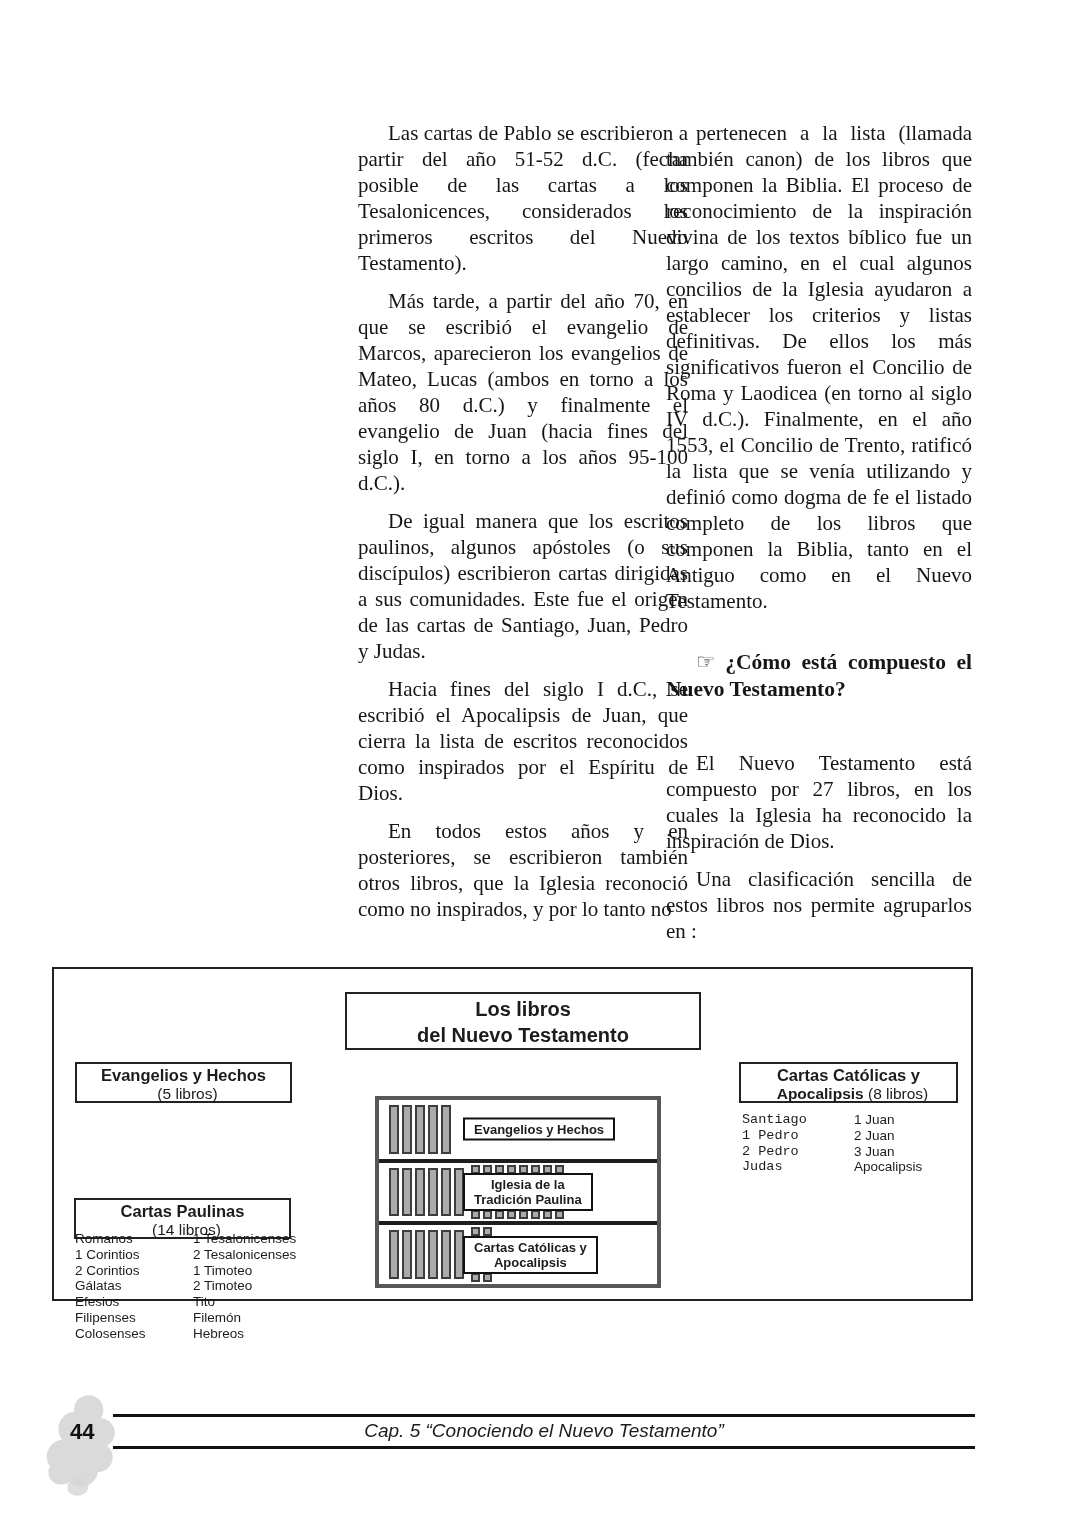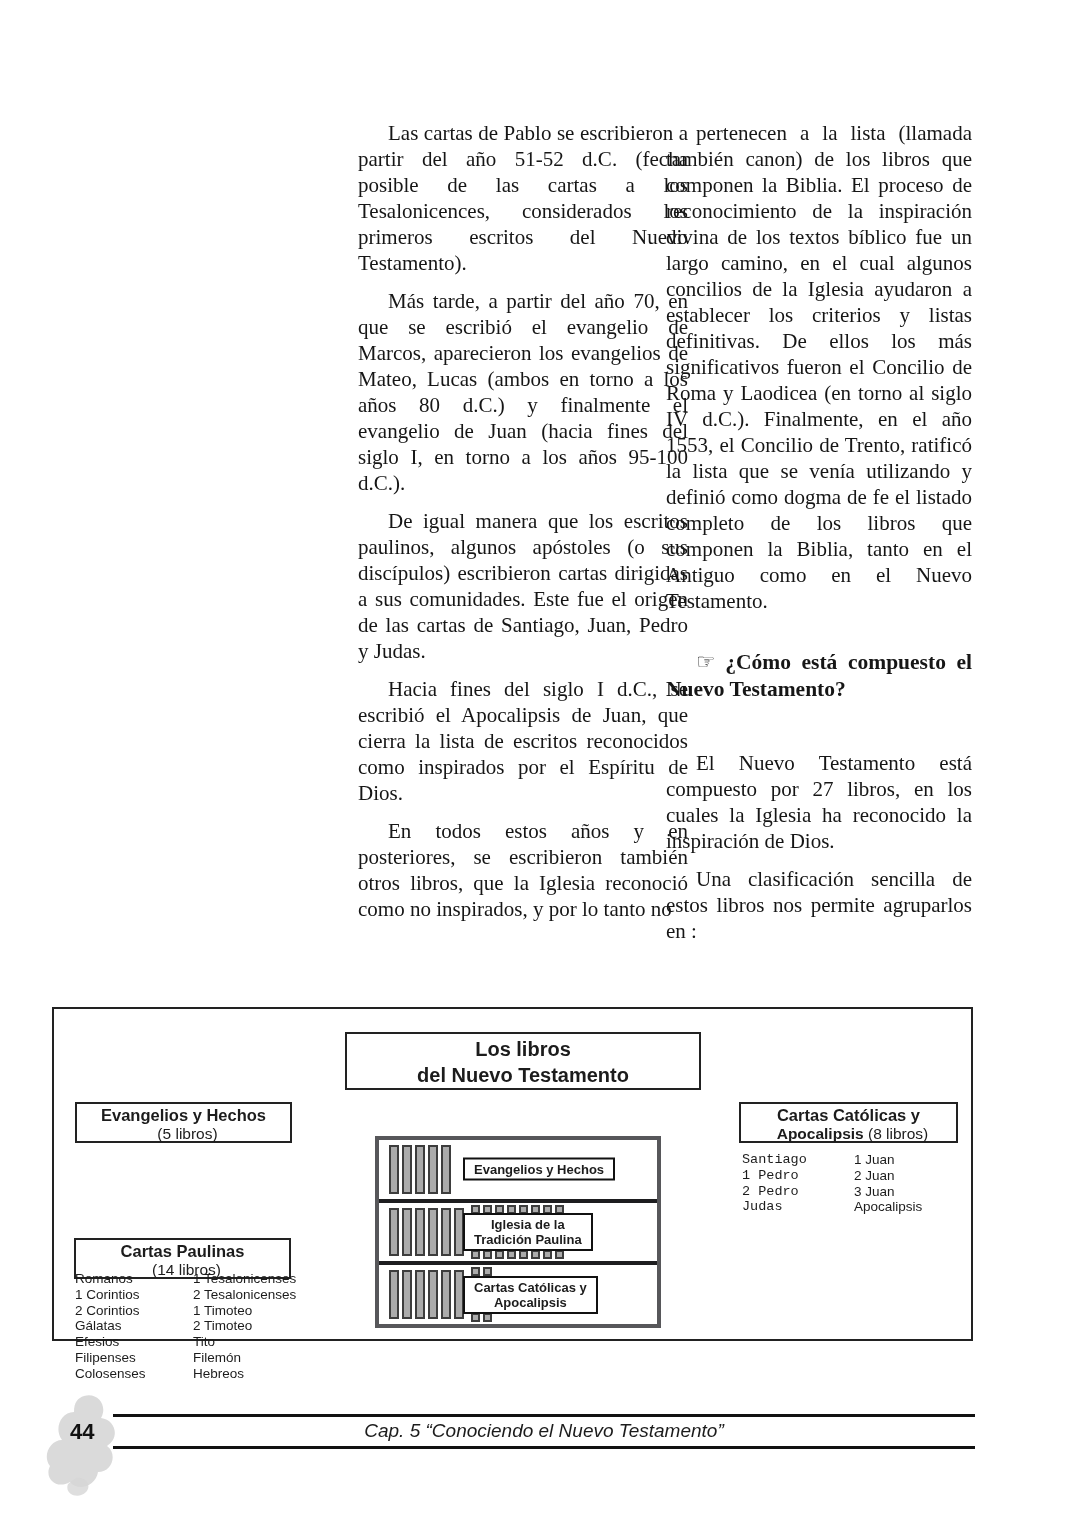--- a/index.html
+++ b/index.html
@@ -13,21 +13,21 @@
   .col p{font-size:21px;line-height:26px;text-align:justify;text-indent:30px;
          margin:0 0 12px 0;hyphens:auto;-webkit-hyphens:auto;}
   .q-heading{font-weight:bold;font-size:21.5px;line-height:27px;text-align:justify;
              text-indent:30px;margin:34px 0 0 0;}
   .q-heading .manicule{font-weight:normal;margin-right:10px;font-family:"DejaVu Sans",sans-serif;}
   .p-after-heading{margin-top:47px !important;}
 
   
   .diagram{position:absolute;left:52px;top:967px;width:921px;height:334px;
            border:2px solid #222;background:#fff;
-           font-family:"Liberation Sans","DejaVu Sans",sans-serif;color:#1c1c1c;box-sizing:border-box;margin-top:40px;}
+           font-family:"Liberation Sans","DejaVu Sans",sans-serif;color:#1c1c1c;box-sizing:border-box;}
   .d-title{position:absolute;left:291px;top:23px;width:356px;height:58px;border:2px solid #222;
            box-sizing:border-box;text-align:center;font-weight:bold;font-size:20px;line-height:26px;
            padding-top:2px;}
   .group-box{position:absolute;border:2px solid #222;box-sizing:border-box;text-align:center;
              padding-top:2px;}
   .group-box .g-title{font-weight:bold;font-size:16.5px;line-height:19px;}
   .group-box .g-sub{font-size:15.5px;line-height:18px;padding-left:8px;}
   .box-evangelios{left:21px;top:93px;width:217px;height:41px;}
   .box-paulinas{left:20px;top:229px;width:217px;height:41px;}
   .box-catolicas{left:685px;top:93px;width:219px;height:41px;}

